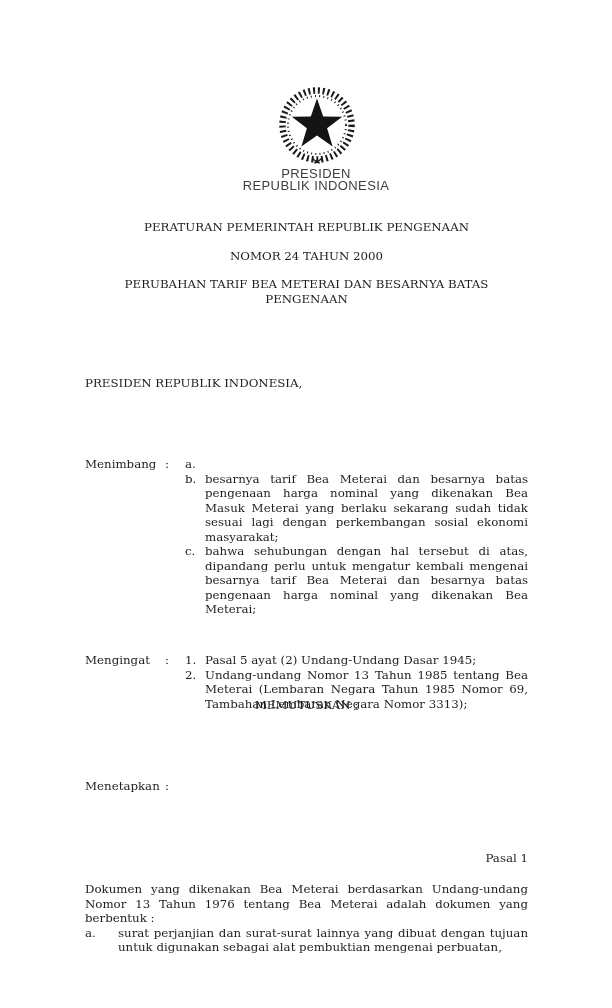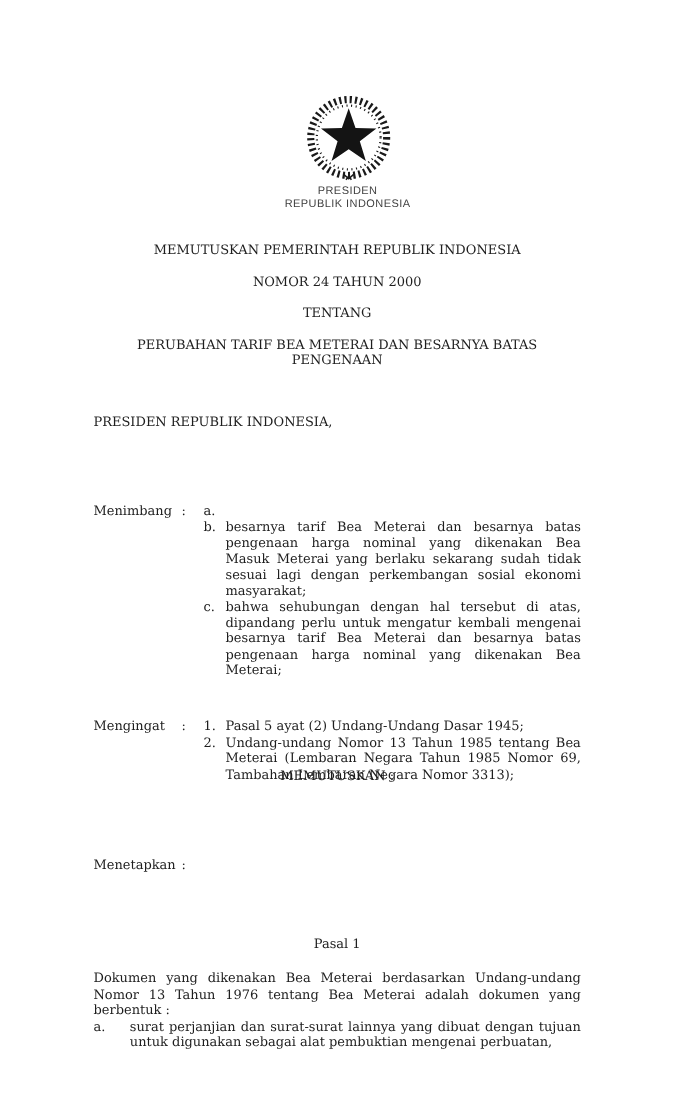--- a/index.html
+++ b/index.html
@@ -14,30 +14,30 @@
     color: #1e1e1e;
     overflow: hidden;
   }
   
   .seal { position: absolute; left: 277px; top: 86px; width: 80px; height: 80px; }
   .org {
     position: absolute; top: 168px; left: 0; width: 612px;
     padding-left: 20px; box-sizing: border-box;
     text-align: center;
     font-family: "Liberation Sans", "DejaVu Sans", sans-serif;
-    font-size: 10px; line-height: 11.5px; letter-spacing: 0.4px;
+    font-size: 13px; line-height: 11.5px; letter-spacing: 0.4px;
     color: #3f3f3f;
   }
   
   .title-block { position: absolute; left: 85px; top: 220px; width: 443px; text-align: center; }
   .title-line { margin: 0 0 14px 0; }
   .salutation { position: absolute; left: 85px; top: 376px; width: 443px; text-align: left; margin: 0; }
   .center-head { position: absolute; left: 85px; width: 443px; text-align: center; margin: 0; }
   #memutuskan { top: 698px; }
-  #pasal1 { top: 851px; }
+  #pasal1 { top: 851px; text-align: right; }
   
   .clause { position: absolute; left: 85px; width: 443px; margin-top: 20px; }
   #menimbang { top: 437px; }
   #mengingat { top: 633px; }
   #menetapkan { top: 759px; }
   .crow { display: grid; grid-template-columns: 80px 20px 20px 1fr; }
   .crow2 { display: grid; grid-template-columns: 80px 25px 1fr; }
   .clabel, .ccolon, .cmarker { display: block; }
   .ctext { margin: 0; text-align: justify; }
   
@@ -58,23 +58,22 @@
       <path d="M40,12.5 L46.2,30.4 L65.2,30.8 L50.1,42.3 L55.6,60.4 L40,49.6 L24.4,60.4 L29.9,42.3 L14.8,30.8 L33.8,30.4 Z" fill="#141414"></path>
       <path d="M35.5,72.5 l4.5,4 l4.5,-4 M37.5,77.5 l2.5,-3 l2.5,3" stroke="#1a1a1a" stroke-width="1.4" fill="none"></path>
     </svg>
   </div>
   <div class="org">
     <div>PRESIDEN</div>
     <div>REPUBLIK INDONESIA</div>
   </div>
 
   <div class="title-block">
-    <p class="title-line">MEMUTUSKAN PEMERINTAH REPUBLIK INDONESIA</p>
+    <p class="title-line">PERATURAN PEMERINTAH REPUBLIK PENGENAAN</p>
     <p class="title-line">NOMOR 24 TAHUN 2000</p>
-    <p class="title-line">TENTANG</p>
     <p class="title-line">PERUBAHAN TARIF BEA METERAI DAN BESARNYA BATAS PENGENAAN</p>
   </div>
   <p class="salutation">PRESIDEN REPUBLIK INDONESIA,</p>
 
   <section class="clause" id="menimbang">
     <div class="crow">
       <span class="clabel">Menimbang</span>
       <span class="ccolon">:</span>
       <span class="cmarker">a.</span>
     </div>

